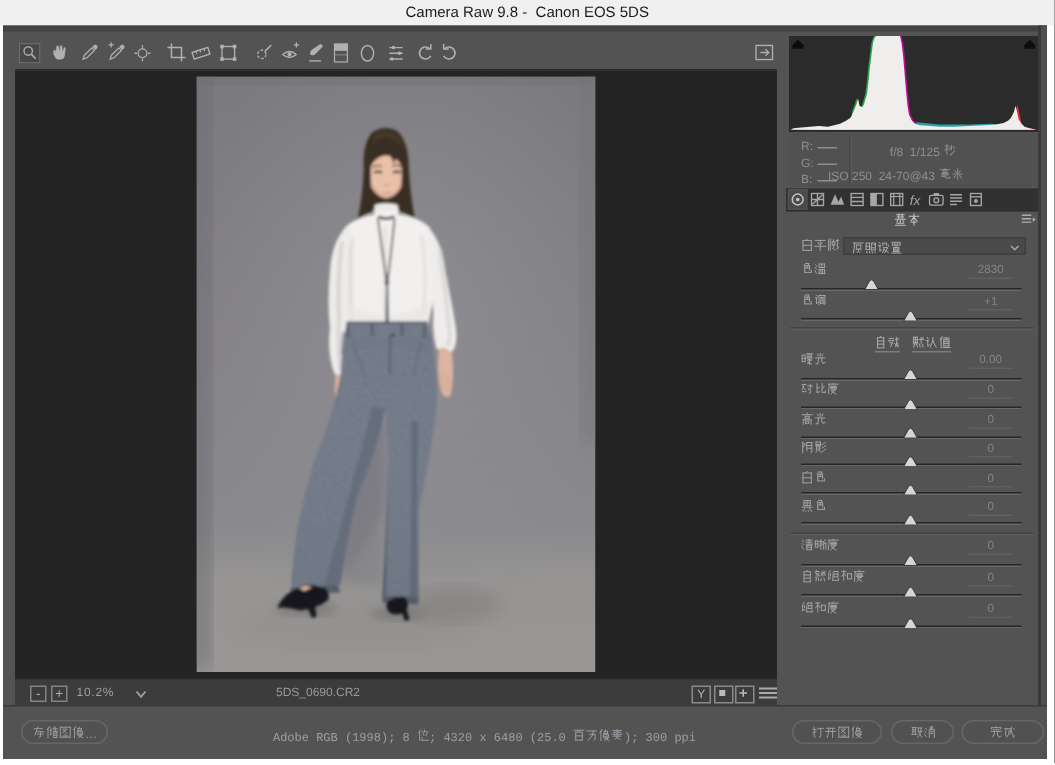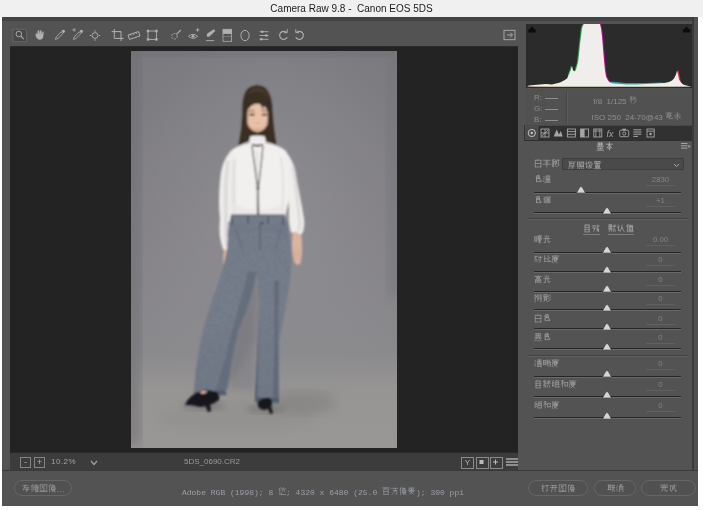--- a/index.html
+++ b/index.html
@@ -211,21 +211,21 @@
  <div style="position:absolute;left:8px;top:4px;">R:</div>
     <div style="position:absolute;left:19px;top:9px;width:13px;border-top:1px solid #8e8e8e;"></div>
  <div style="position:absolute;left:8px;top:15px;">G:</div>
     <div style="position:absolute;left:19px;top:20px;width:13px;border-top:1px solid #8e8e8e;"></div>
  <div style="position:absolute;left:8px;top:26px;">B:</div>
     <div style="position:absolute;left:19px;top:31px;width:13px;border-top:1px solid #8e8e8e;"></div>
  <div style="position:absolute;left:40px;top:2px;height:32px;border-left:1px solid #464646;border-right:1px solid #5c5c5c;"></div>
  <div style="position:absolute;left:30px;top:7px;width:118px;text-align:center;">f/8&nbsp;&nbsp;1/125 <svg width="8" height="10" viewBox="0 0 8 10" style="vertical-align:-1.9px;">
         <path d="M1.0 1.3L3.5 1.3M2.2 0.3L2.2 7.0M2.2 2.6L1.0 4.3M2.2 2.4L3.7 4.0M5.3 0.8L5.3 3.8M4.2 2.1L4.5 3.4M6.7 1.6L7.0 3.0M7.4 4.3L6.2 5.9M6.2 5.9L4.5 7.5" stroke="#898989" stroke-width="0.72" fill="none" stroke-linecap="round"></path>
       </svg></div>
- <div style="position:absolute;left:26px;top:23px;width:130px;text-align:right;">ISO 250&nbsp;&nbsp;24-70@43 <svg width="17" height="10" viewBox="0 0 17 10" style="vertical-align:-1.9px;">
+ <div style="position:absolute;left:26px;top:23px;width:130px;text-align:left;">ISO 250&nbsp;&nbsp;24-70@43 <svg width="17" height="10" viewBox="0 0 17 10" style="vertical-align:-1.9px;">
         <path d="M4.0 0.2L4.0 0.8M1.0 1.0L7.0 1.0M2.6 1.8L5.4 1.8M2.6 1.8L2.6 2.9M5.4 1.8L5.4 2.9M2.6 2.9L5.4 2.9M1.6 3.7L6.4 3.7M1.9 4.6L6.1 4.6M1.9 5.6L4.6 5.6M4.6 5.6L4.6 6.7M4.6 6.7L7.2 6.7M7.2 6.7L7.2 5.8" stroke="#898989" stroke-width="0.72" fill="none" stroke-linecap="round"></path>
         <path d="M12.5 0.5L12.5 7.7M9.3 4.0L15.7 4.0M10.7 1.9L11.7 3.0M14.2 1.9L13.3 3.0M11.2 5.0L9.8 6.7M13.8 5.0L15.2 6.7" stroke="#898989" stroke-width="0.72" fill="none" stroke-linecap="round"></path>
       </svg></div>
 </div>
 <svg width="703" height="510" viewBox="0 0 703 510" style="position:absolute;left:0;top:0;">
     <rect x="524" y="125.5" width="168" height="15" fill="#313131"></rect>
     <rect x="524" y="140.2" width="168" height="0.8" fill="#2a2a2a"></rect>
     <rect x="525.5" y="126.5" width="12.5" height="13" fill="#4a4a4a" stroke="#585858" stroke-width="0.7"></rect>
     <circle cx="531.8" cy="133" r="3.6" fill="none" stroke="#c6c6c6" stroke-width="1"></circle>
     <circle cx="531.8" cy="133" r="1.2" fill="#c6c6c6"></circle>

